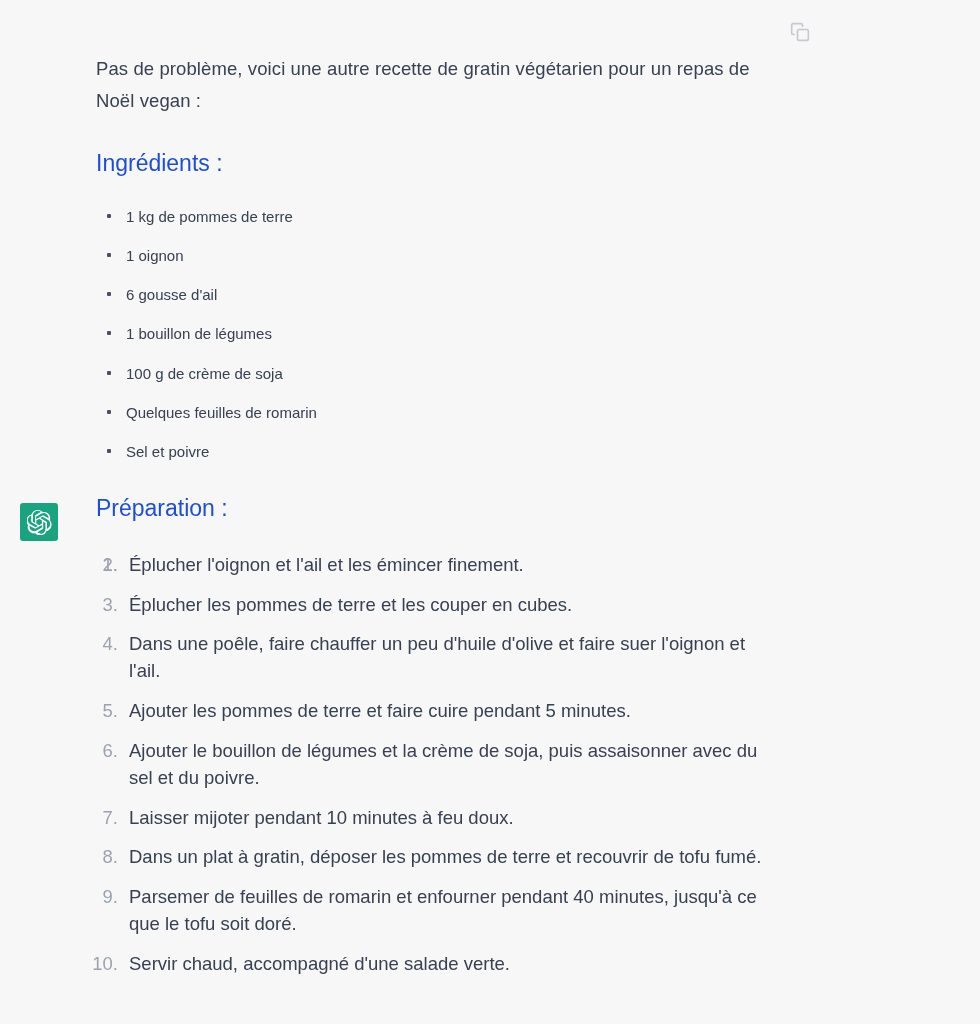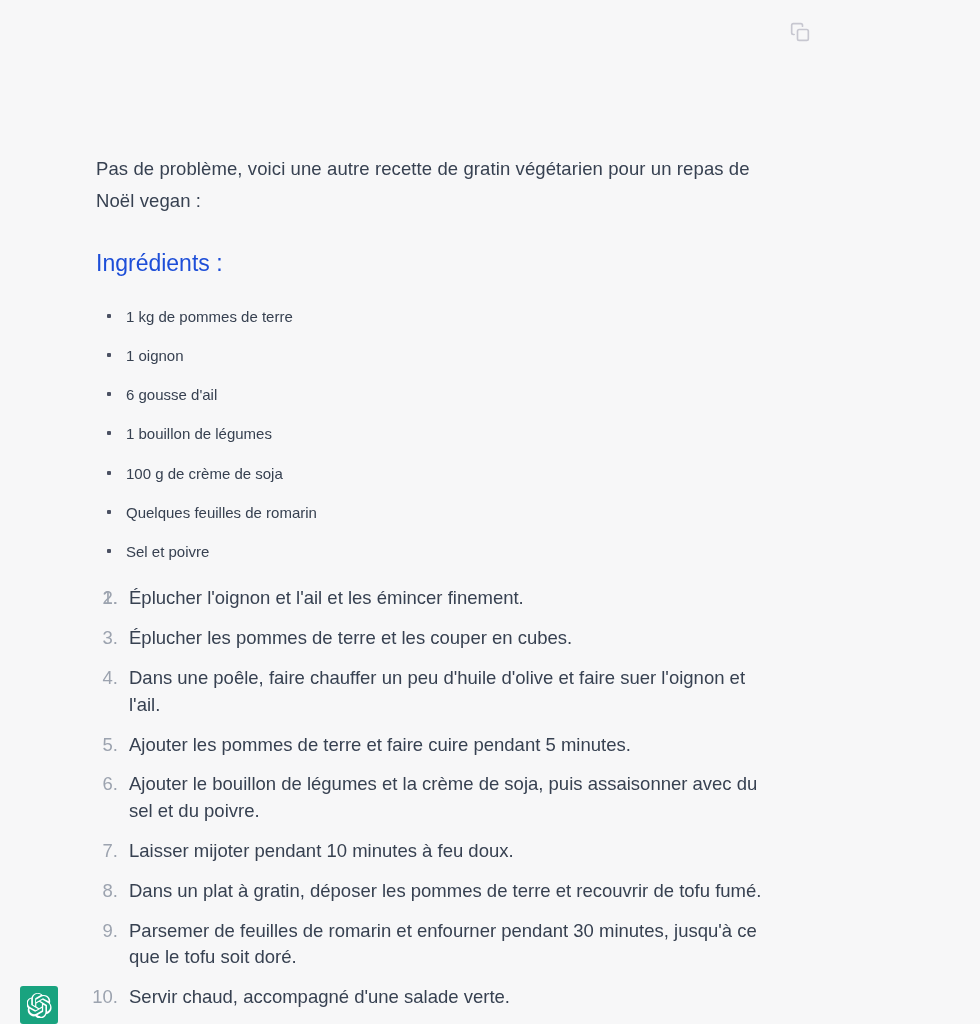--- a/index.html
+++ b/index.html
@@ -16,21 +16,21 @@
     overflow: hidden;
   }
 
   .message-row {
     position: relative;
     width: 808px;
     min-height: 1024px;
     box-sizing: border-box;
     padding: 20px 0 0 0;
     display: flex;
-    align-items: flex-end;
+    align-items: center;
   }
 
   
   .avatar-col {
     width: 96px;
     flex: 0 0 96px;
     display: flex;
     justify-content: flex-start;
     padding-left: 20px;
     box-sizing: border-box;
@@ -156,20 +156,21 @@
     <ul class="ingredients">
       <li>1 kg de pommes de terre</li>
       <li>1 oignon</li>
       <li>6 gousse d'ail</li>
       <li>1 bouillon de légumes</li>
       <li>100 g de crème de soja</li>
       <li>Quelques feuilles de romarin</li>
       <li>Sel et poivre</li>
     </ul>
 
+    <p class="section-label">Préparation :</p>
 
     <ol class="steps">
       <li>
         <span class="num">1.</span>
       </li>
       <li>
         <span class="num">2.</span><span>Éplucher l'oignon et l'ail et les émincer finement.</span>
       </li>
       <li>
         <span class="num">3.</span><span>Éplucher les pommes de terre et les couper en cubes.</span>
@@ -183,21 +184,21 @@
       <li>
         <span class="num">6.</span><span>Ajouter le bouillon de légumes et la crème de soja, puis assaisonner avec du sel et du poivre.</span>
       </li>
       <li>
         <span class="num">7.</span><span>Laisser mijoter pendant 10 minutes à feu doux.</span>
       </li>
       <li>
         <span class="num">8.</span><span>Dans un plat à gratin, déposer les pommes de terre et recouvrir de tofu fumé.</span>
       </li>
       <li>
-        <span class="num">9.</span><span>Parsemer de feuilles de romarin et enfourner pendant 30 minutes, jusqu'à ce que le tofu soit doré.</span>
+        <span class="num">9.</span><span>Parsemer de feuilles de romarin et enfourner pendant 40 minutes, jusqu'à ce que le tofu soit doré.</span>
       </li>
       <li>
         <span class="num">10.</span><span>Servir chaud, accompagné d'une salade verte.</span>
       </li>
     </ol>
 
   </div>
 
   <div class="action-icon">
     <svg width="20" height="20" viewBox="0 0 24 24" fill="none" stroke="#8e8ea0" stroke-width="2" stroke-linecap="round" stroke-linejoin="round">

